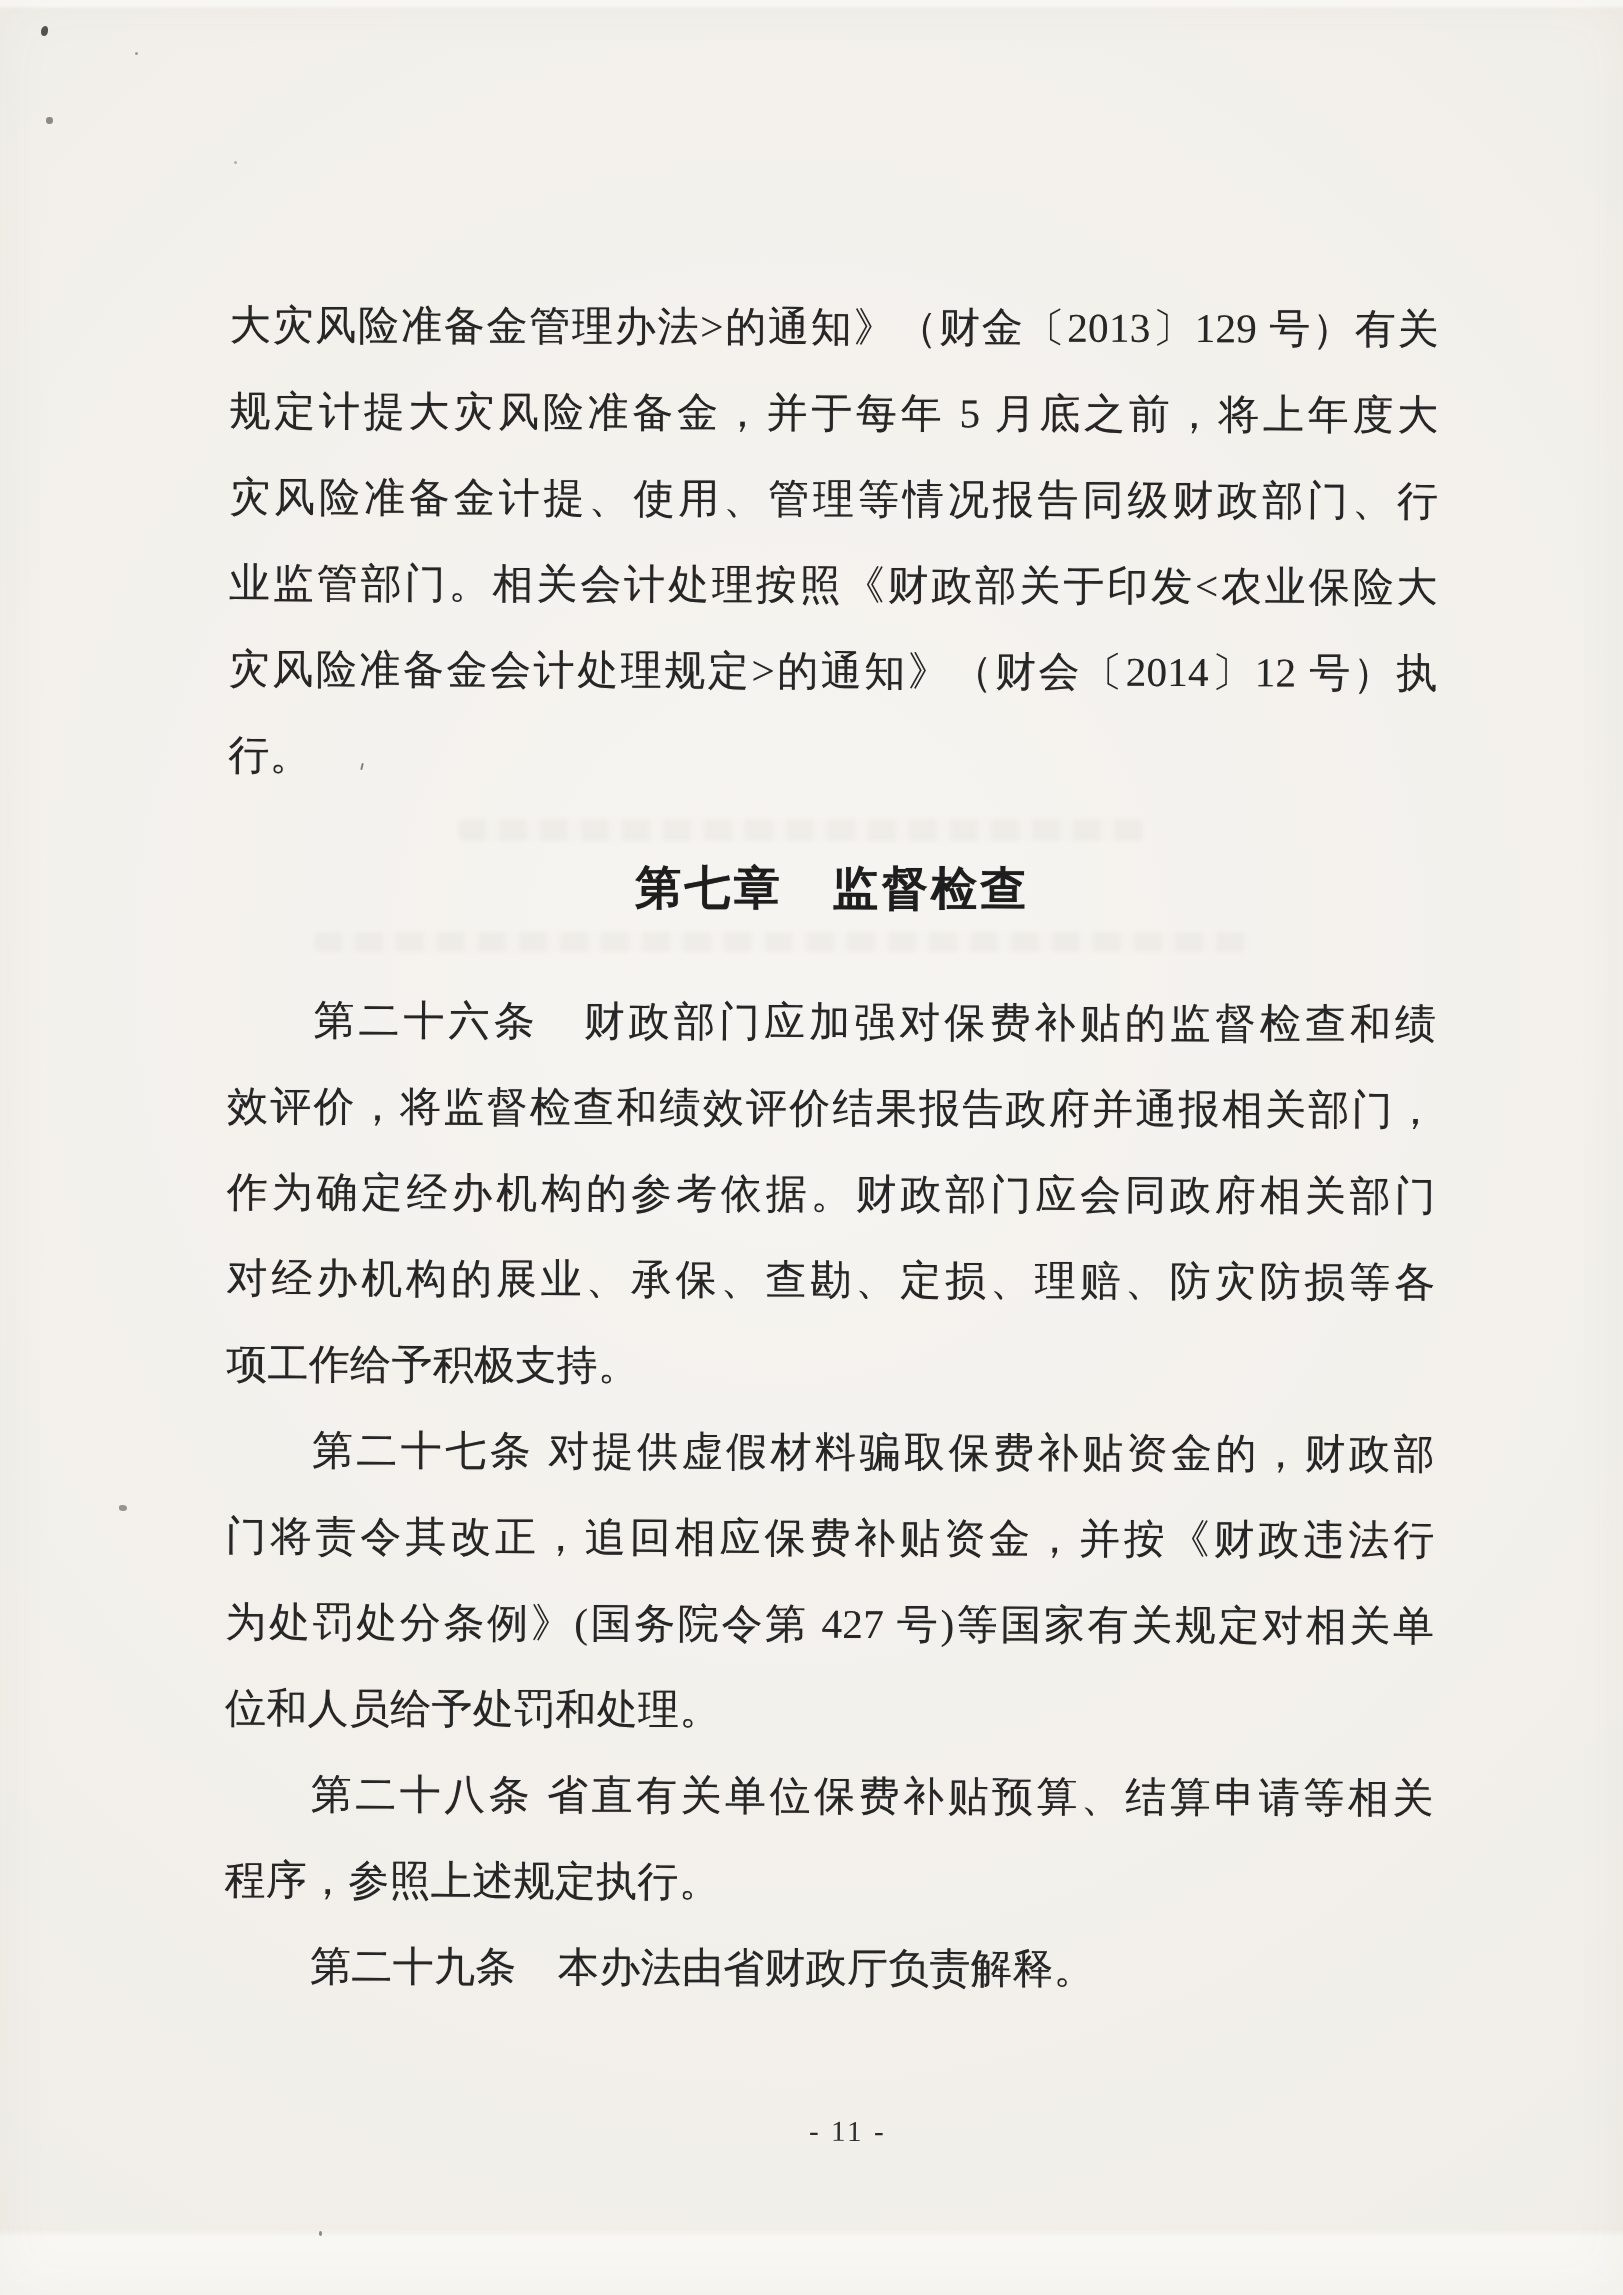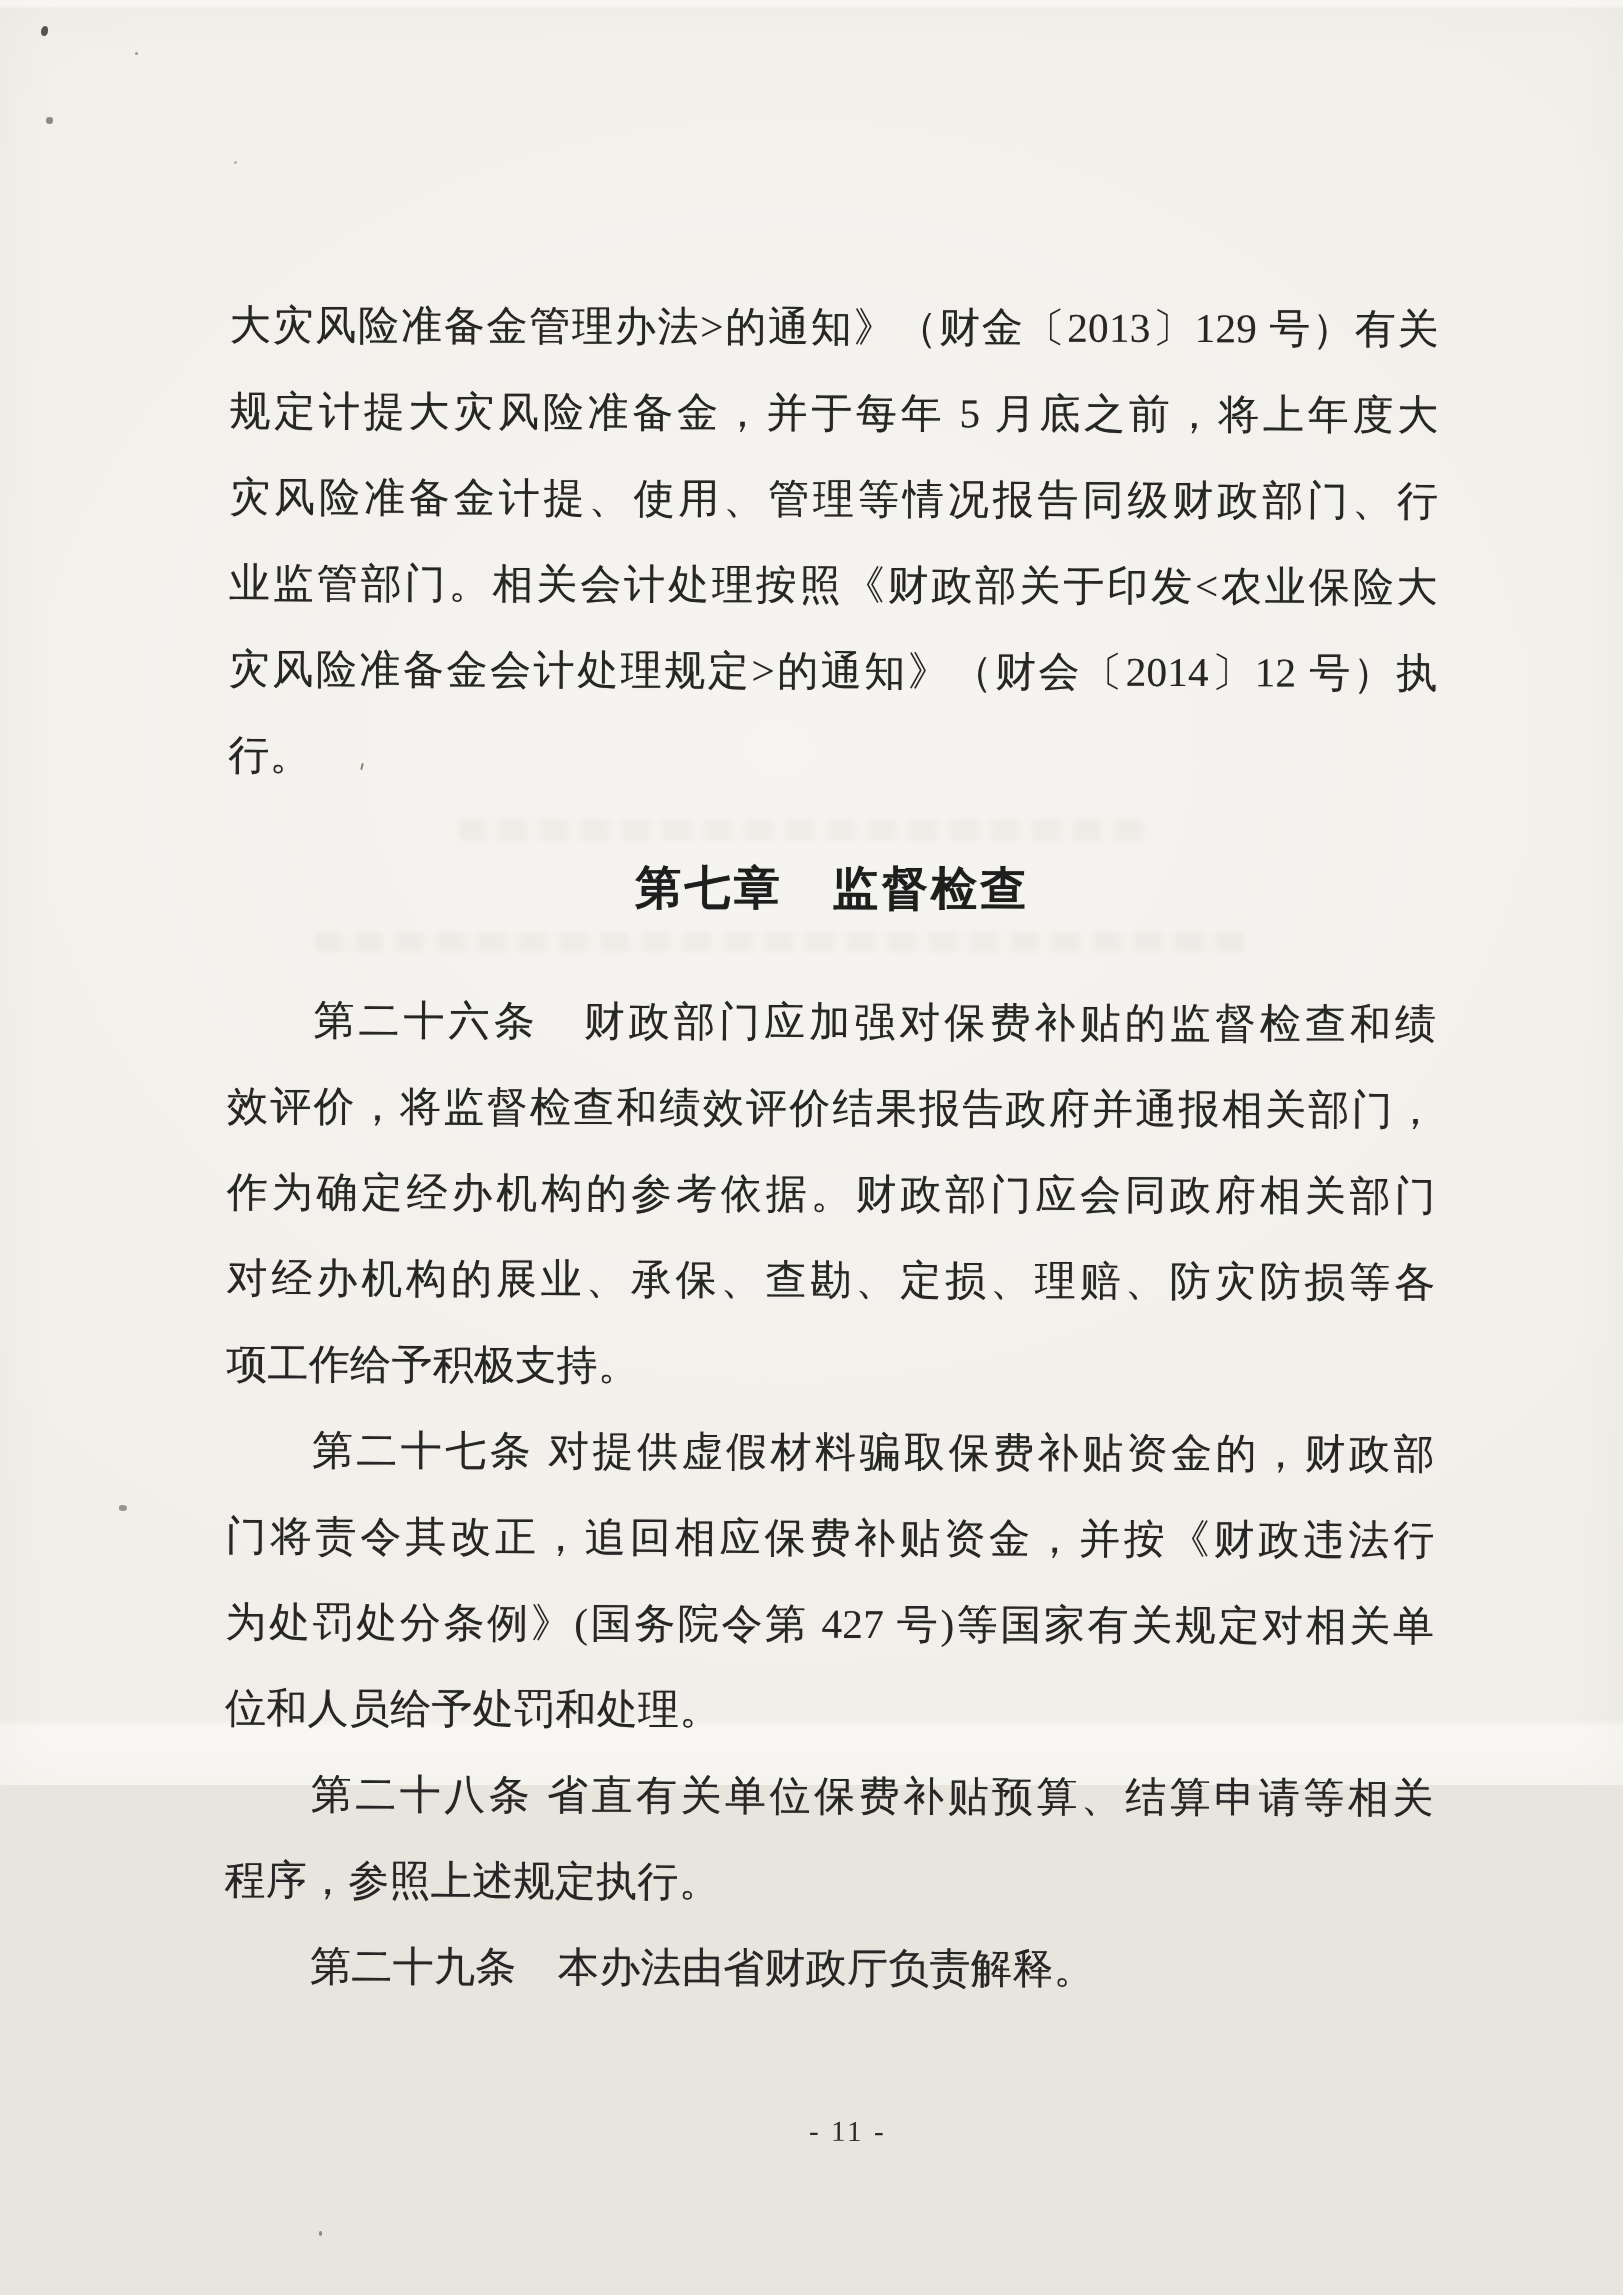--- a/index.html
+++ b/index.html
@@ -6,21 +6,21 @@
     margin: 0;
     padding: 0;
     width: 1624px;
     height: 2295px;
     overflow: hidden;
     background: #e8e5df;
   }
   .page {
     position: relative;
     width: 1624px;
-    height: 1785px;
+    height: 2295px;
     background:
       linear-gradient(180deg, #fbfaf7 0px, #fbfaf7 5.2px, rgba(251,250,247,0) 9.2px),
       linear-gradient(0deg, #f8f7f3 0px, #f8f7f3 58px, rgba(248,247,243,0) 65px),
       radial-gradient(ellipse 130% 100% at 48% 42%, rgba(255,255,255,0.35), rgba(0,0,0,0.018)),
       #f2efe9;
     box-shadow: inset 0 0 59px rgba(96, 90, 76, 0.05);
     font-family: "Liberation Serif", "DejaVu Serif", serif;
     color: #262626;
   }
 

